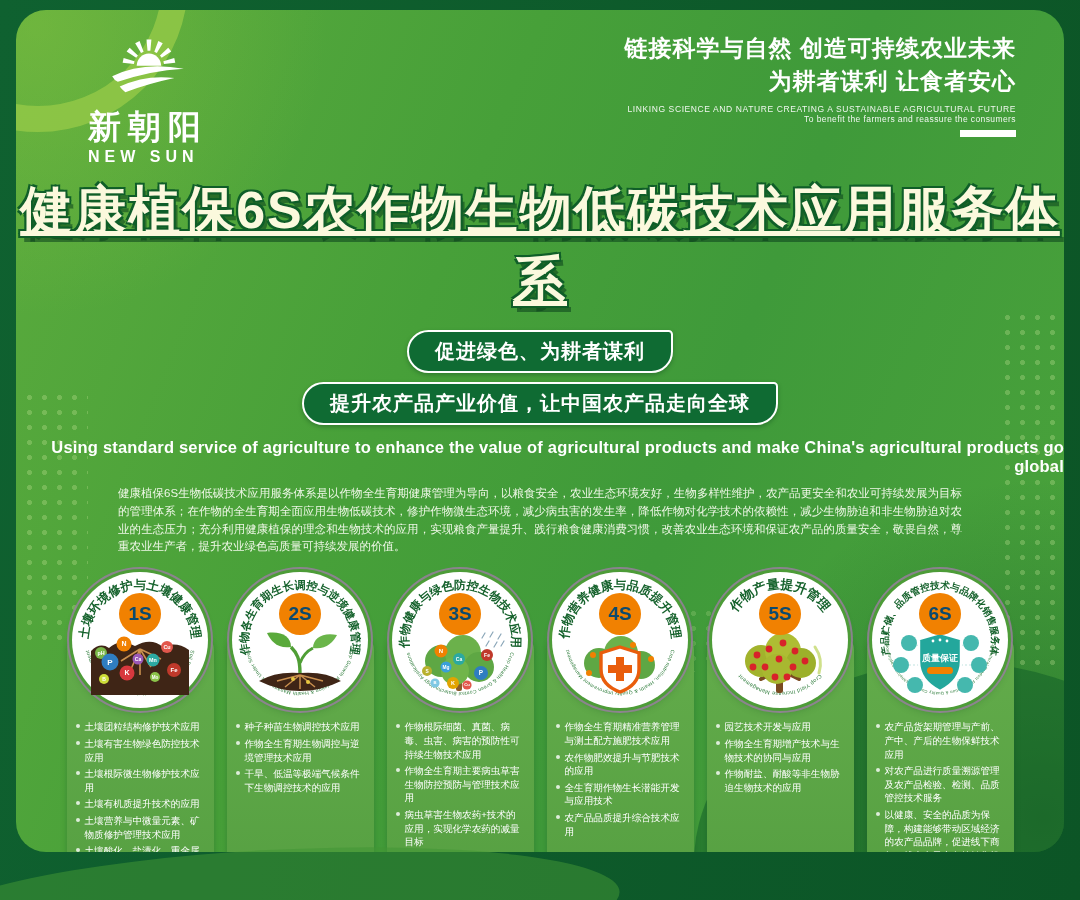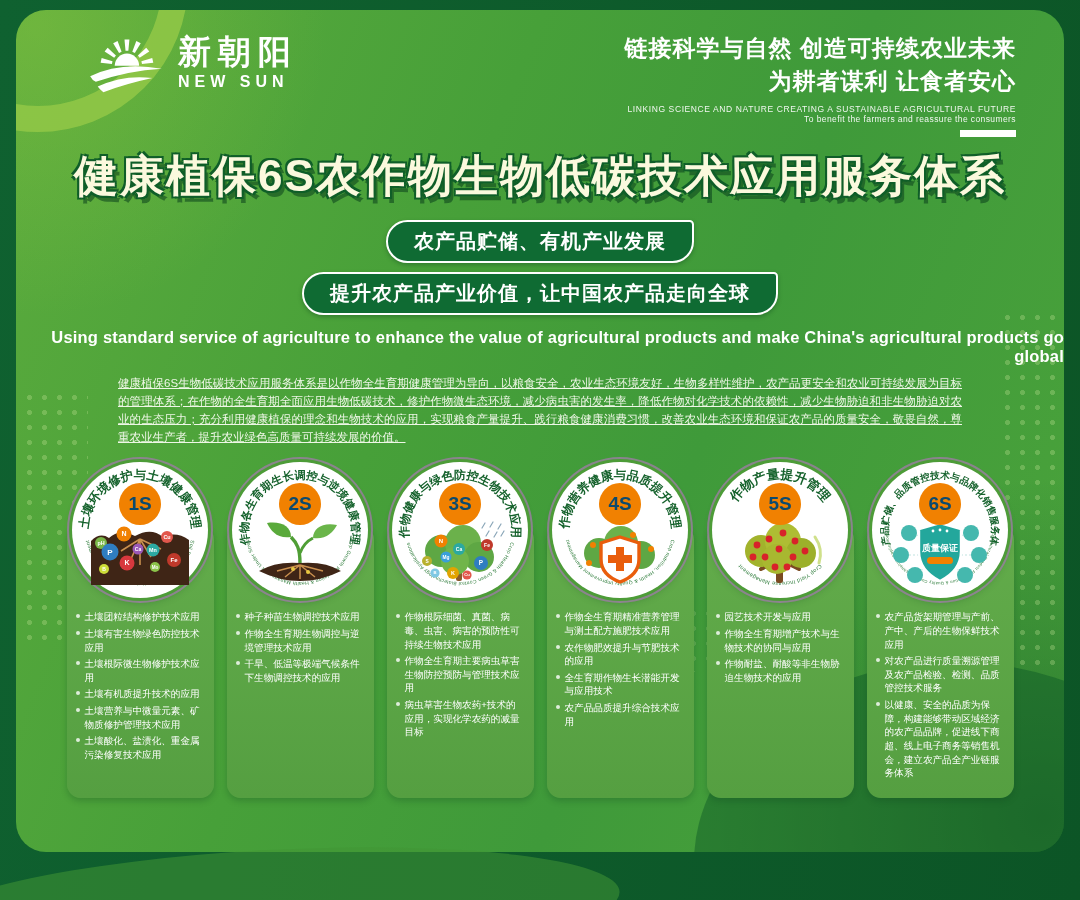--- a/index.html
+++ b/index.html
@@ -22,43 +22,43 @@
     background:rgba(66,150,52,.55); transform:rotate(-3deg); }
   .dots { position:absolute; opacity:.5;
     background-image:radial-gradient(circle, rgba(210,235,160,.55) 2.2px, transparent 2.8px);
     background-size:15px 15px; }
   .dots-left  { left:6px;  top:380px; width:66px;  height:250px; }
   .dots-right { right:4px; top:300px; width:60px;  height:360px; }
   .dots-mid   { left:580px; top:596px; width:190px; height:66px; opacity:.35; }
 
   
   .header { position:relative; display:flex; justify-content:space-between; align-items:flex-start; padding:20px 48px 0 72px; }
-  .logo { display:flex; align-items:center; gap:14px; }
+  .logo { display:flex; align-items:center; gap:14px;flex-direction:column; }
   .logo svg { width:76px; height:66px; }
   .logo-text .cn { color:#fff; font-size:33px; font-weight:800; letter-spacing:7px; line-height:1.05; }
   .logo-text .en { color:#fff; font-size:16px; font-weight:700; letter-spacing:5px; margin-top:3px; }
   .tagline { text-align:right; color:#fff; margin-top:2px; }
   .tagline .l1, .tagline .l2 { font-size:23px; font-weight:800; line-height:1.45; letter-spacing:1px; }
   .tagline .e1 { font-size:8.5px; letter-spacing:.6px; opacity:.92; margin-top:5px; }
   .tagline .e2 { font-size:8.5px; letter-spacing:.4px; opacity:.92; }
   .tagline .bar { width:56px; height:7px; background:#fff; margin:6px 0 0 auto; }
 
   
-  .main-title { text-align:center; margin-top:10px; font-size:44px; font-weight:900; letter-spacing:2px; color:#fbf9dd;
-    text-shadow:-2px -2px 0 #0f5e28, 2px -2px 0 #0f5e28, -2px 2px 0 #0f5e28, 2px 2px 0 #0f5e28, 4px 6px 0 rgba(10,64,27,.55); }
+  .main-title { text-align:center; margin-top:10px; font-size:52px; font-weight:900; letter-spacing:2px; color:#fbf9dd;
+    text-shadow:-2px -2px 0 #0f5e28, 2px -2px 0 #0f5e28, -2px 2px 0 #0f5e28, 2px 2px 0 #0f5e28, 4px 6px 0 rgba(10,64,27,.55);text-decoration:underline; }
 
   
   .badge-rows { margin-top:14px; }
   .badge-row { display:flex; justify-content:center; gap:20px; margin-top:9px; }
   .pill { background:#0f6b33; border:2px solid #fff; color:#fff; font-size:20px; font-weight:800; letter-spacing:1px;
     padding:6px 26px; border-radius:24px 5px 24px 24px; box-shadow:0 2px 4px rgba(10,60,26,.35); }
   .pill.wide { border-radius:26px 5px 26px 26px; }
 
   .subtitle-en { text-align:right; color:#fff; font-weight:700; font-size:16.5px; margin-top:13px; letter-spacing:.2px; }
-  .intro { width:844px; margin:9px auto 0; color:#eef7e6; font-size:11.5px; line-height:1.56; text-align:justify;text-decoration:underline; }
+  .intro { width:844px; margin:9px auto 0; color:#eef7e6; font-size:11.5px; line-height:1.56; text-align:justify; }
 
   
   .cards { position:relative; display:flex; justify-content:center; gap:13px; margin-top:16px; padding:0 12px; }
   .card { width:147px; position:relative; }
   .medallion { position:relative; width:136px; height:136px; margin:0 auto; background:#fff; border-radius:50%;
     box-shadow:0 0 0 3px #4d9c38, 0 0 0 5px rgba(150,128,156,.85), 0 4px 8px rgba(10,60,26,.3); z-index:2; }
   .medallion > svg.arcs { position:absolute; inset:0; width:136px; height:136px; }
   .arc-cn { font-weight:800; fill:#15622c; }
   .arc-en { fill:#2a7a37; letter-spacing:.25px; }
   .s-badge { position:absolute; top:21px; left:50%; transform:translateX(-50%); width:42px; height:42px; border-radius:50%;
@@ -112,21 +112,21 @@
         <div class="l2">为耕者谋利 让食者安心</div>
         <div class="e1">LINKING SCIENCE AND NATURE CREATING A SUSTAINABLE AGRICULTURAL FUTURE</div>
         <div class="e2">To benefit the farmers and reassure the consumers</div>
         <div class="bar"></div>
       </div>
     </div>
 
     <div class="main-title">健康植保6S农作物生物低碳技术应用服务体系</div>
     <div class="badge-rows">
       <div class="badge-row">
-        <div class="pill">农产品贮储、有机产业发展</div>
+        <div class="pill">促进绿色、为耕者谋利</div>
       </div>
       <div class="badge-row">
         <div class="pill wide">提升农产品产业价值，让中国农产品走向全球</div>
       </div>
     </div>
     <div class="subtitle-en">Using standard service of agriculture to enhance the value of agricultural products and make China's agricultural products go global</div>
     <div class="intro">健康植保6S生物低碳技术应用服务体系是以作物全生育期健康管理为导向，以粮食安全，农业生态环境友好，生物多样性维护，农产品更安全和农业可持续发展为目标的管理体系；在作物的全生育期全面应用生物低碳技术，修护作物微生态环境，减少病虫害的发生率，降低作物对化学技术的依赖性，减少生物胁迫和非生物胁迫对农业的生态压力；充分利用健康植保的理念和生物技术的应用，实现粮食产量提升、践行粮食健康消费习惯，改善农业生态环境和保证农产品的质量安全，敬畏自然，尊重农业生产者，提升农业绿色高质量可持续发展的价值。</div>
 
     <div class="cards">
 

